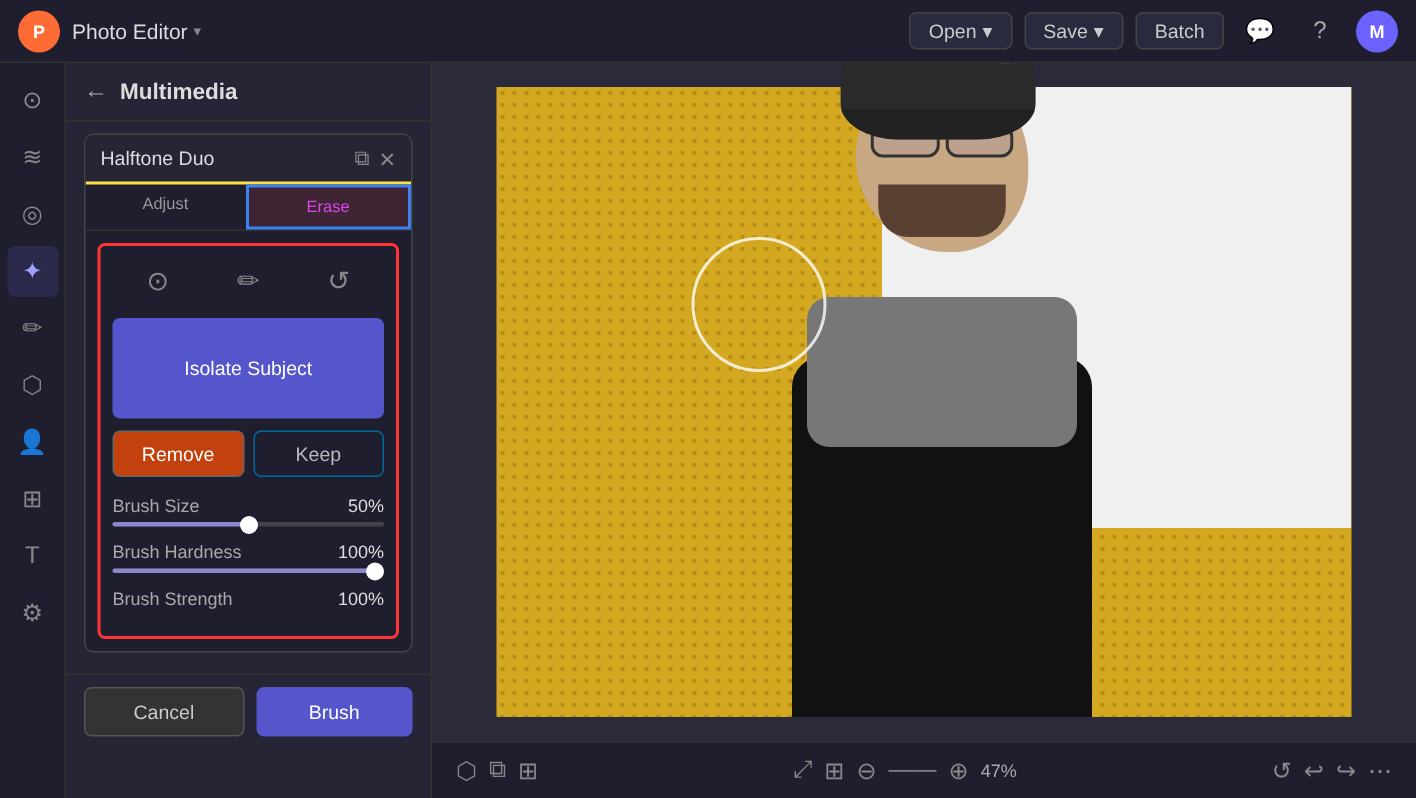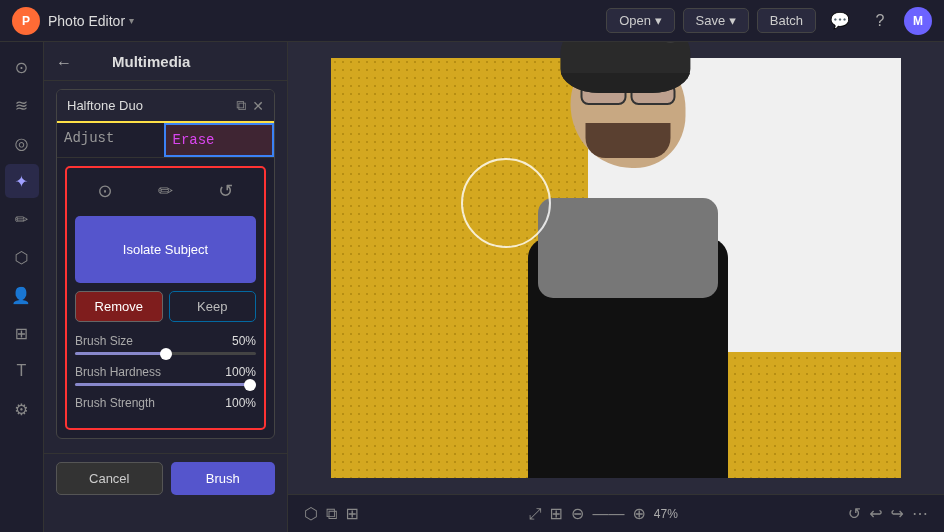--- a/index.html
+++ b/index.html
@@ -137,21 +137,20 @@
       color: #aaa;
       font-size: 16px;
       cursor: pointer;
       background: none;
       border: none;
     }
     .panel-title {
       font-size: 15px;
       font-weight: 600;
       color: #ddd;
-      margin-left: 32px;
     }
 
     
     .thumbnail-area {
       padding: 8px 12px;
     }
     .thumbnail {
       width: 160px;
       height: 72px;
       background: linear-gradient(135deg, #2a6a2a 0%, #1a1a2a 50%, #4a4a1a 100%);
@@ -207,25 +206,24 @@
     }
 
     
     .effect-tabs {
       display: flex;
       border-bottom: 1px solid #333;
     }
     .effect-tab {
       flex: 1;
       padding: 7px;
-      text-align: left;
-      font-size: 14px;
+      text-align: center;
+      font-size: 11px;
       color: #999;
       cursor: pointer;
-      font-family: Liberation Mono, monospace;
     }
     .effect-tab.highlighted {
       background: rgba(255,80,80,0.15);
       border: 2px solid #3b82f6;
       color: #d946ef;
     }
 
     
     .icon-row {
       display: flex;
@@ -263,21 +261,21 @@
     }
     .remove-btn, .keep-btn {
       flex: 1;
       padding: 7px;
       border-radius: 5px;
       font-size: 13px;
       cursor: pointer;
       text-align: center;
     }
     .remove-btn {
-      background: #7f1d1d;
+      background: #c2410c;
       border: 1px solid #666;
       color: #fff;
     }
     .keep-btn {
       background: none;
       border: 1px solid #0369a1;
       color: #bbb;
     }
 
     

